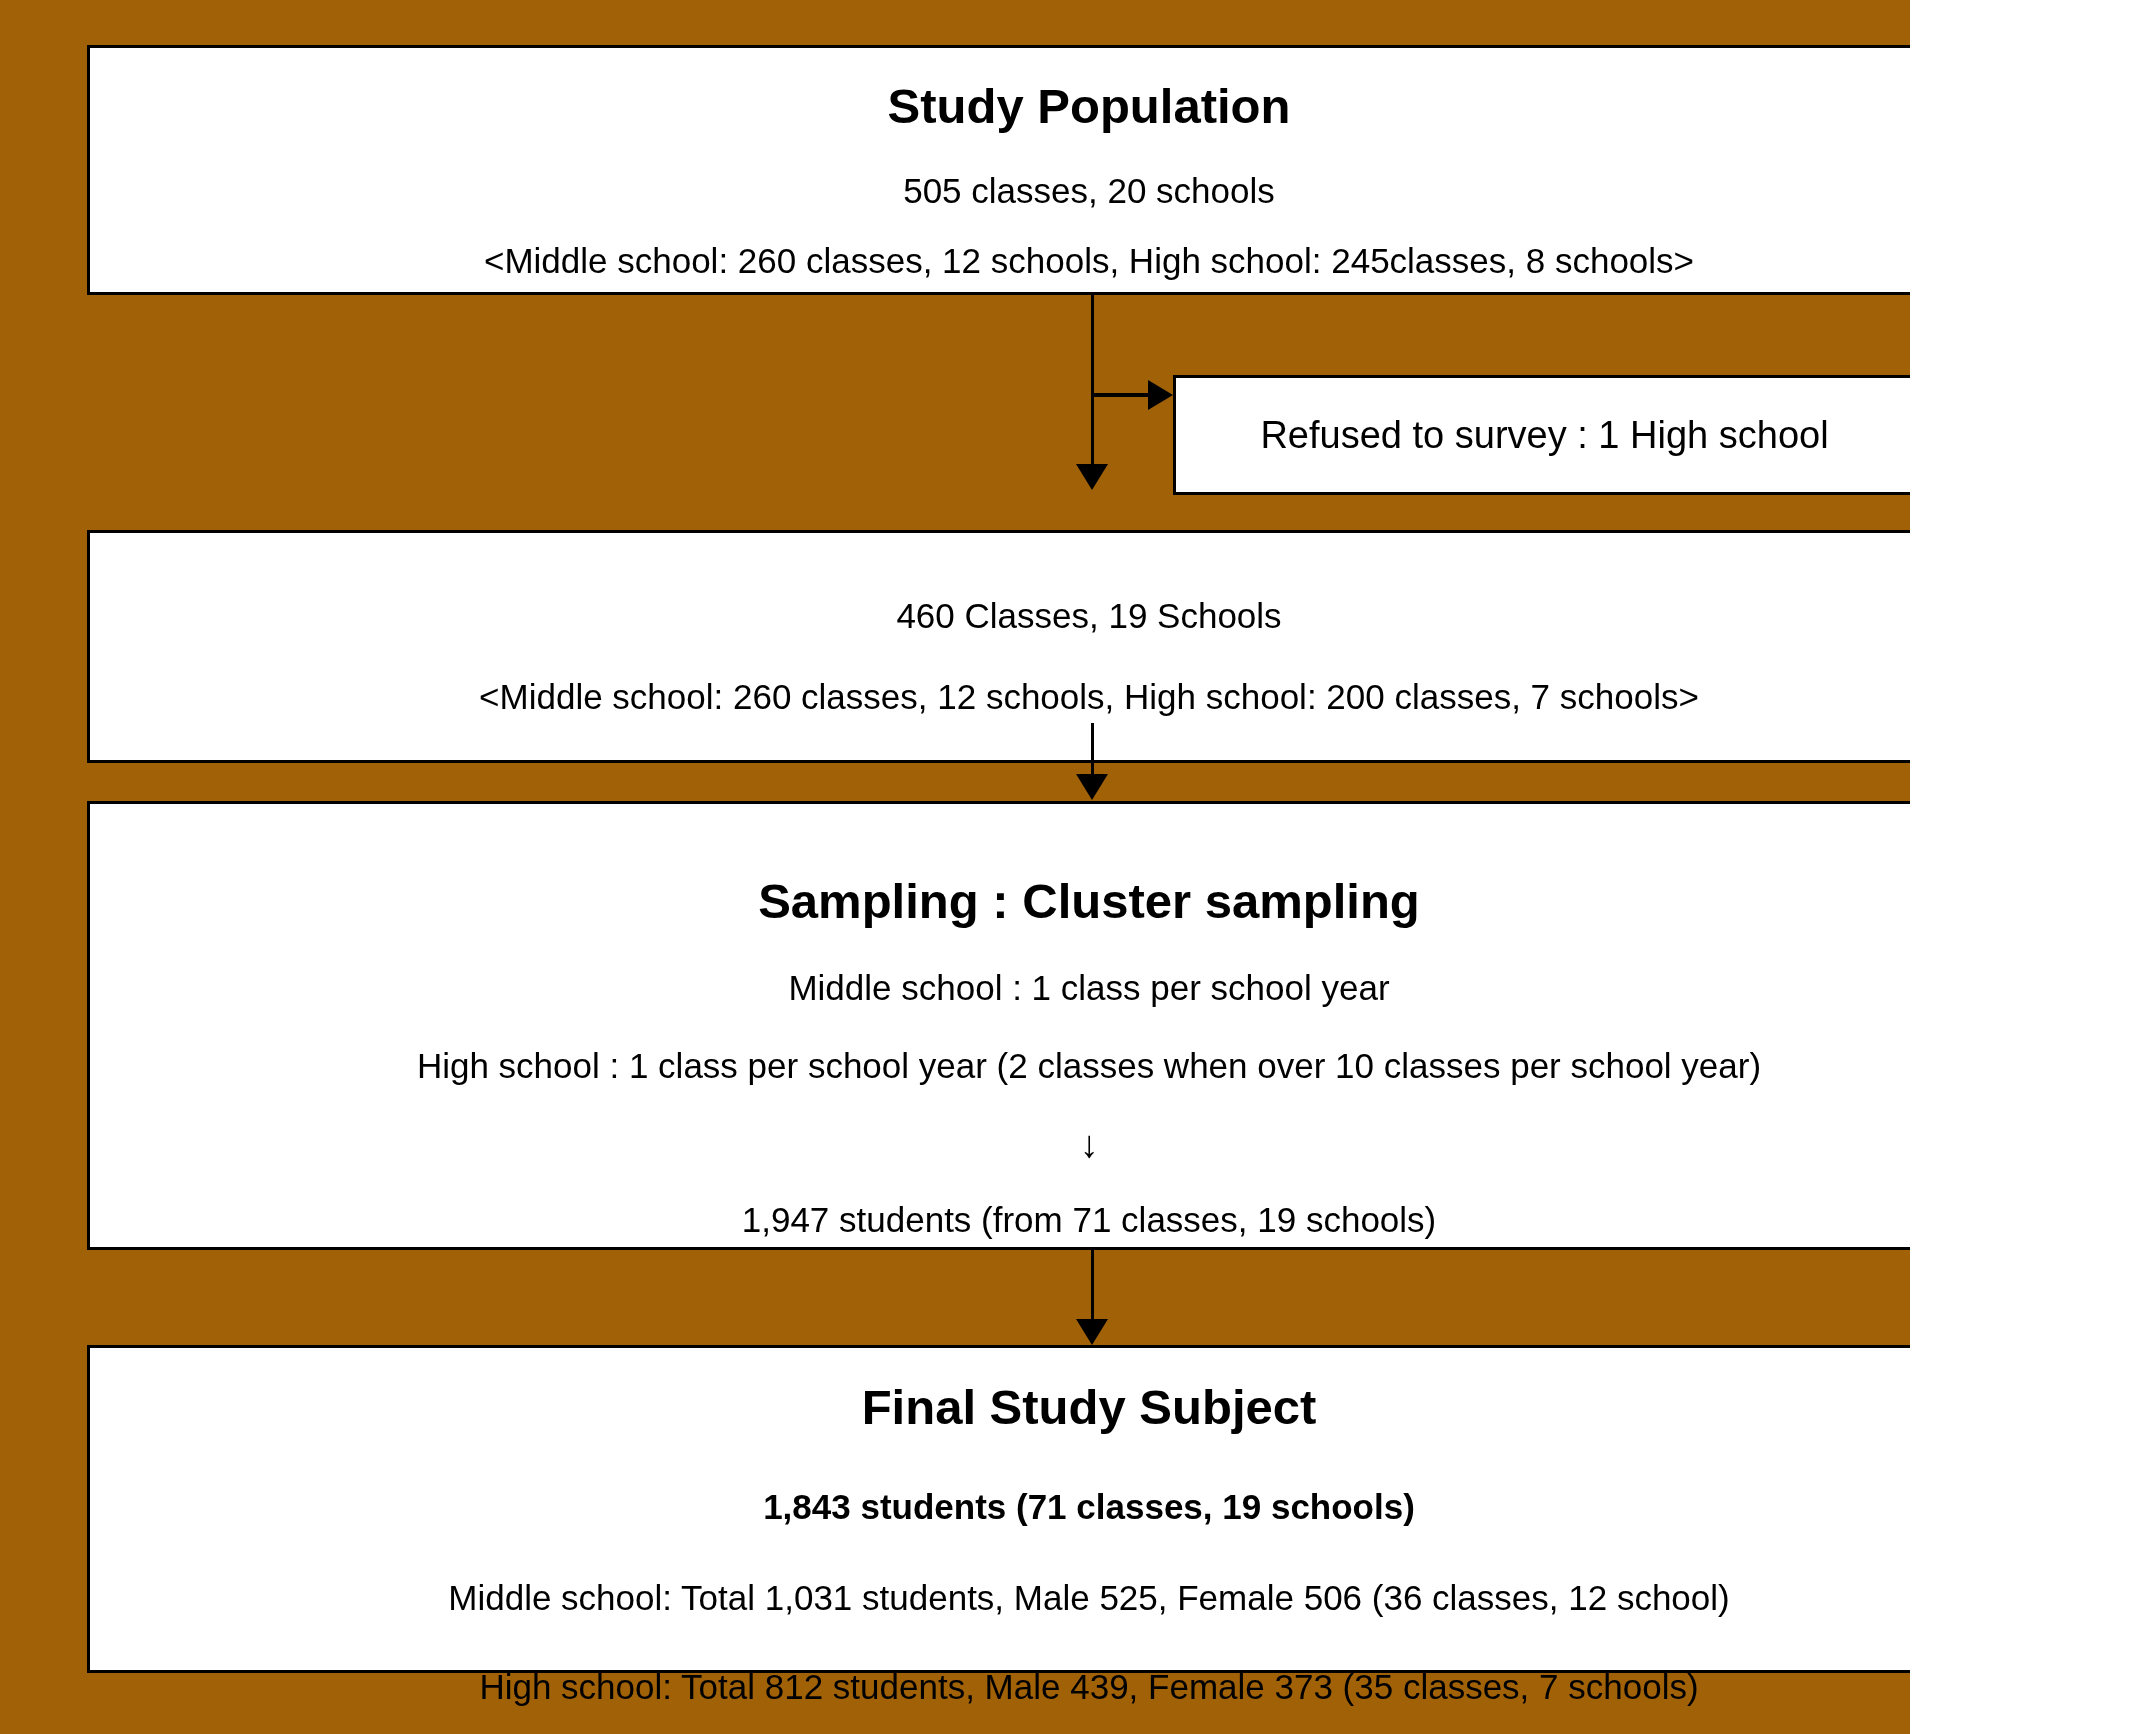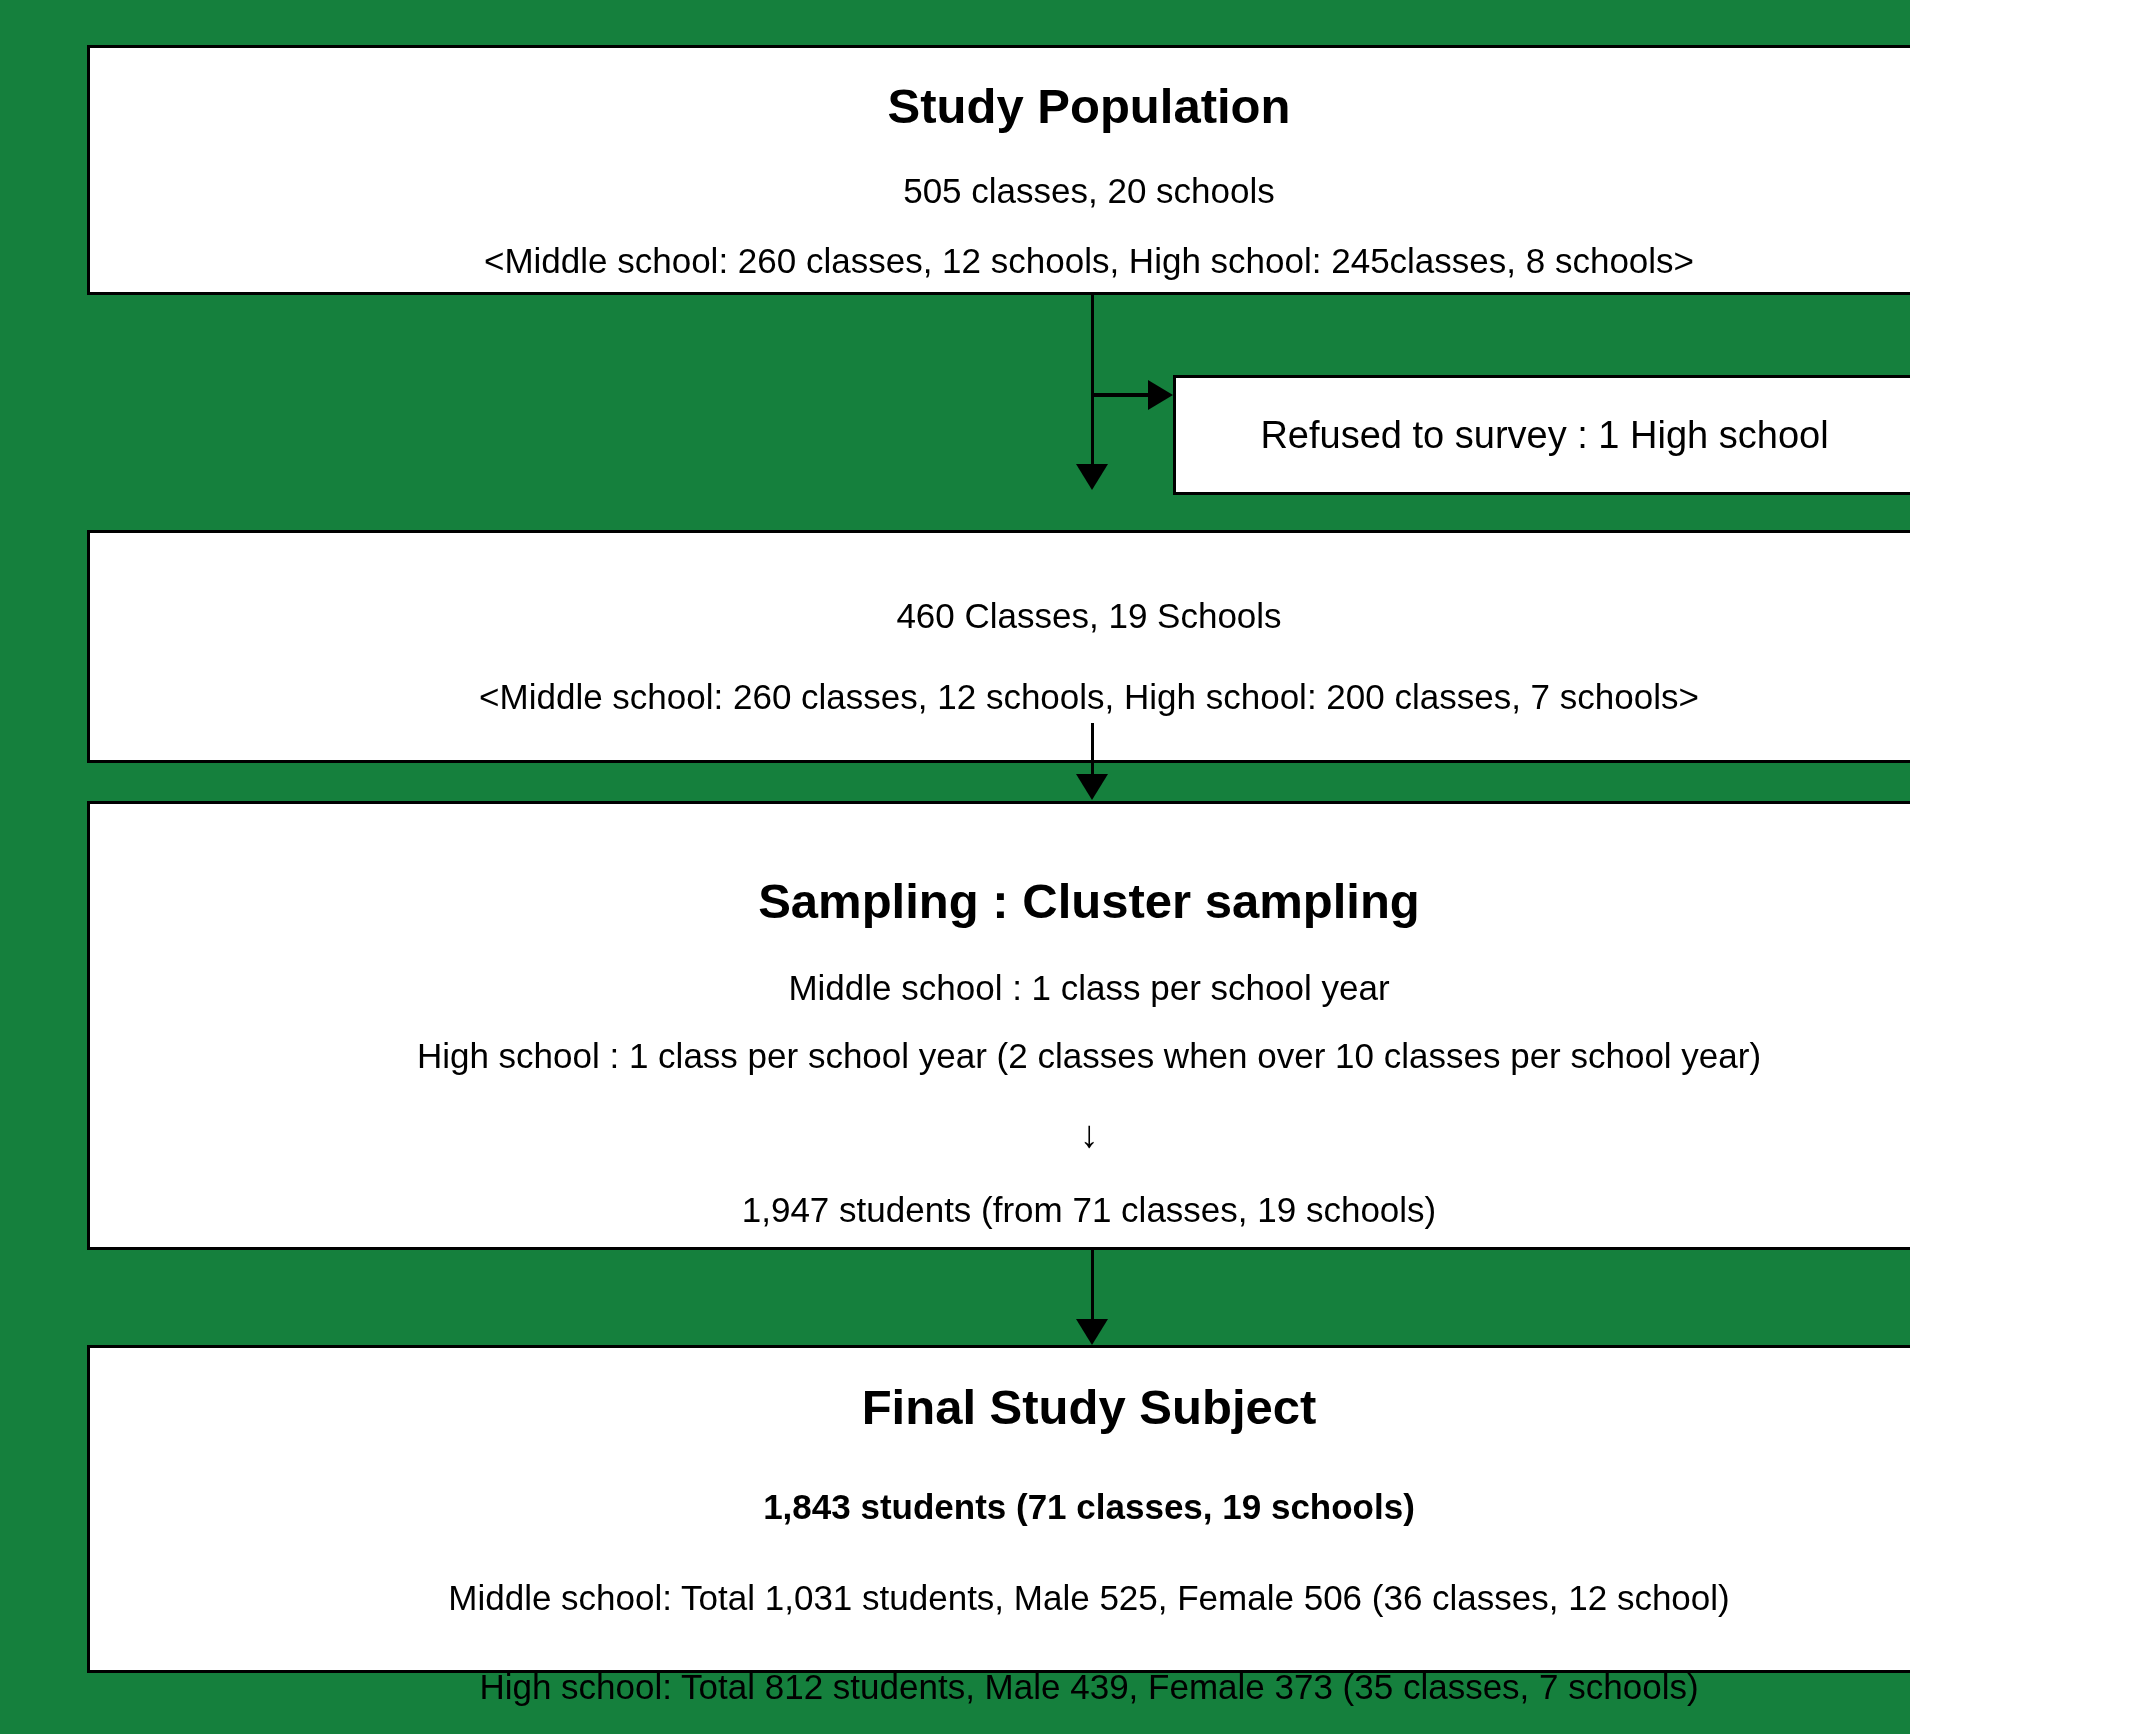--- a/index.html
+++ b/index.html
@@ -4,21 +4,21 @@
 <style>
   html, body {
     margin: 0;
     padding: 0;
     background: #ffffff;
   }
   .canvas {
     position: relative;
     width: 1910px;
     height: 1735px;
-    background: #15803d;
+    background: #a16207;
     font-family: "Liberation Sans", sans-serif;
     color: #000000;
     overflow: hidden;
   }
   .fbox {
     position: absolute;
     left: 87px;
     width: 2004px;
     border: 3.7px solid #000000;
     background: #ffffff;
@@ -49,21 +49,21 @@
   
   #box1 { top: 45px;  height: 250px; padding-top: 29px; }
   #box1 .box-title  { margin-bottom: 33px; }
   #box1 .l1 { margin-bottom: 26px; }
   
   #box2 { top: 490px; height: 233px; padding-top: 61px; margin-top: 40px; }
   #box2 .l1 { margin-bottom: 37px; }
   
   #box3 { top: 801px; height: 449px; padding-top: 68px; gap: 8px; }
   #box3 .box-title { margin-bottom: 26.6px; }
-  #box3 .l1 { margin-bottom: 16px; }
+  #box3 .l1 { margin-bottom: 26px; }
   #box3 .l2 { margin-bottom: 26px; }
   #box3 .mini-arrow { font-size: 38px; line-height: 44px; margin-bottom: 24px; }
   
   #box4 { top: 1345px; height: 328px; padding-top: 29.5px; gap: 19px; }
   #box4 .box-title { margin-bottom: 29.5px; }
   #box4 .bold-line { margin-bottom: 28px; }
   #box4 .l2 { margin-bottom: 26px; }
   
   #refused-box {
     position: absolute;

